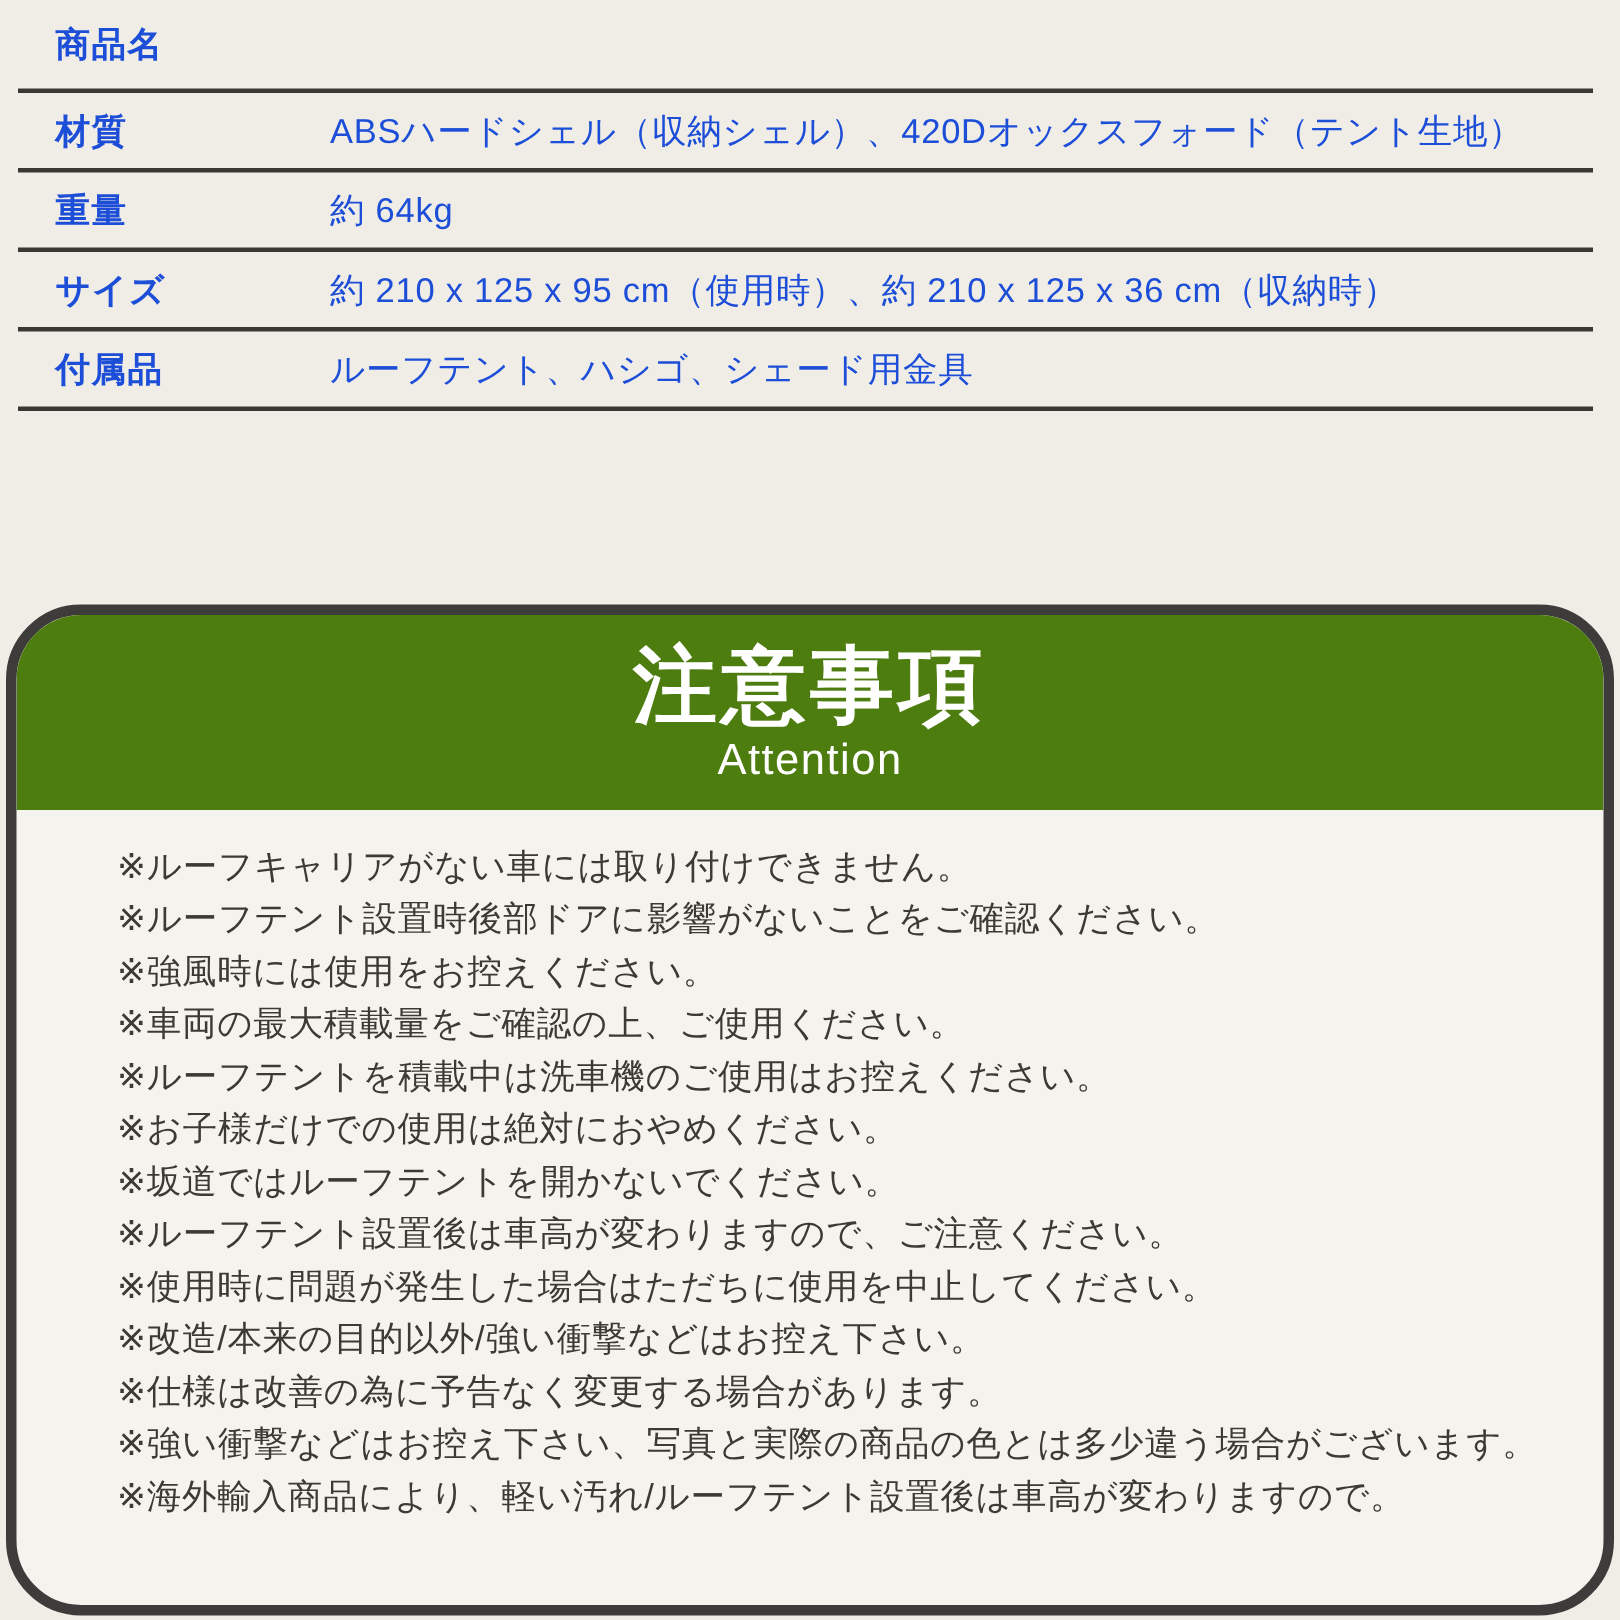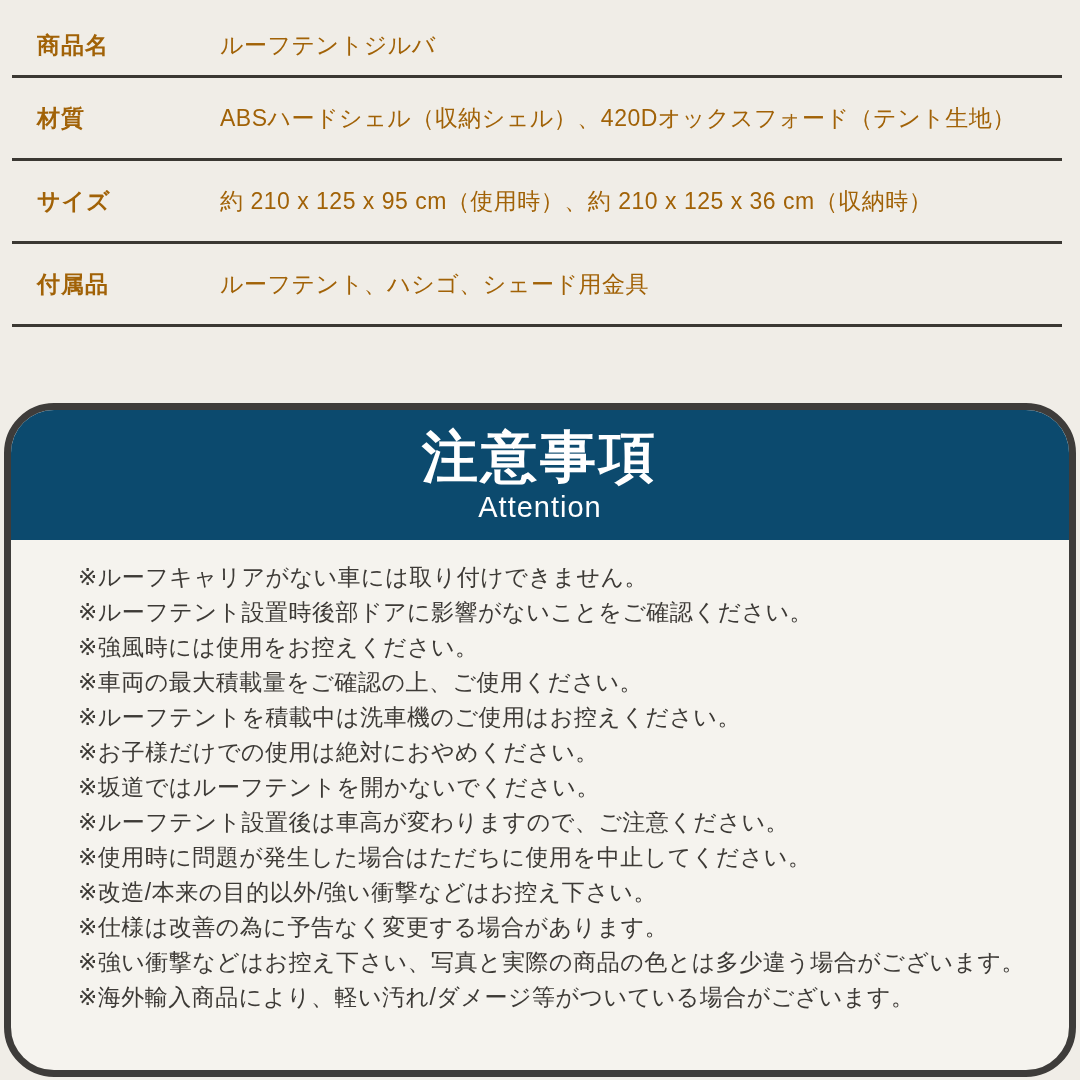--- a/index.html
+++ b/index.html
@@ -6,27 +6,27 @@
   html, body {
     width: 1080px; height: 1080px;
     font-family: "Liberation Sans", "DejaVu Sans", sans-serif;
     background: #f0ede7;
     position: relative;
     overflow: hidden;
   }
   
   .spec-table {
     position: absolute;
-    top: 16px; left: 12px; right: 18px;
-    color: #a16207;
+    top: 0; left: 12px; right: 18px;
+    color: #1d4ed8;
   }
   .spec-row {
     display: flex;
     align-items: center;
-    height: 83px;
+    height: 53px;
     border-bottom: 3px solid #3b3833;
   }
   .spec-row:first-child { height: 62px; }
   .spec-label {
     width: 208px;
     padding-left: 25px;
     font-size: 23px;
     font-weight: 700;
     letter-spacing: 1px;
     flex-shrink: 0;
@@ -43,21 +43,21 @@
     position: absolute;
     left: 4px; top: 403px;
     width: 1072px; height: 674px;
     border: 7px solid #3e3c3a;
     border-radius: 50px;
     background: #f5f3ee;
     overflow: hidden;
   }
   .attention-header {
     height: 130px;
-    background: #0c4a6e;
+    background: #4d7c0f;
     display: flex;
     flex-direction: column;
     align-items: center;
     justify-content: center;
     color: #ffffff;
   }
   .attention-title {
     font-size: 56px;
     font-weight: 900;
     letter-spacing: 3px;
@@ -78,25 +78,28 @@
     letter-spacing: 0.5px;
   }
   .note-item { white-space: nowrap; }
 </style>
 </head>
 <body>
 
 <div class="spec-table">
   <div class="spec-row">
     <div class="spec-label">商品名</div>
-    <div class="spec-value">ルーフテントジルバ</div>
   </div>
   <div class="spec-row">
     <div class="spec-label">材質</div>
     <div class="spec-value">ABSハードシェル（収納シェル）、420Dオックスフォード（テント生地）</div>
+  </div>
+  <div class="spec-row">
+    <div class="spec-label">重量</div>
+    <div class="spec-value">約 64kg</div>
   </div>
   <div class="spec-row">
     <div class="spec-label">サイズ</div>
     <div class="spec-value">約 210 x 125 x 95 cm（使用時）、約 210 x 125 x 36 cm（収納時）</div>
   </div>
   <div class="spec-row">
     <div class="spec-label">付属品</div>
     <div class="spec-value">ルーフテント、ハシゴ、シェード用金具</div>
   </div>
 </div>
@@ -112,15 +115,15 @@
     <div class="note-item">※強風時には使用をお控えください。</div>
     <div class="note-item">※車両の最大積載量をご確認の上、ご使用ください。</div>
     <div class="note-item">※ルーフテントを積載中は洗車機のご使用はお控えください。</div>
     <div class="note-item">※お子様だけでの使用は絶対におやめください。</div>
     <div class="note-item">※坂道ではルーフテントを開かないでください。</div>
     <div class="note-item">※ルーフテント設置後は車高が変わりますので、ご注意ください。</div>
     <div class="note-item">※使用時に問題が発生した場合はただちに使用を中止してください。</div>
     <div class="note-item">※改造/本来の目的以外/強い衝撃などはお控え下さい。</div>
     <div class="note-item">※仕様は改善の為に予告なく変更する場合があります。</div>
     <div class="note-item">※強い衝撃などはお控え下さい、写真と実際の商品の色とは多少違う場合がございます。</div>
-    <div class="note-item">※海外輸入商品により、軽い汚れ/ダメージ等がついている場合がございます。</div>
+    <div class="note-item">※海外輸入商品により、軽い汚れ/ルーフテント設置後は車高が変わりますので。</div>
   </div>
 </div>
 
 </body></html>

